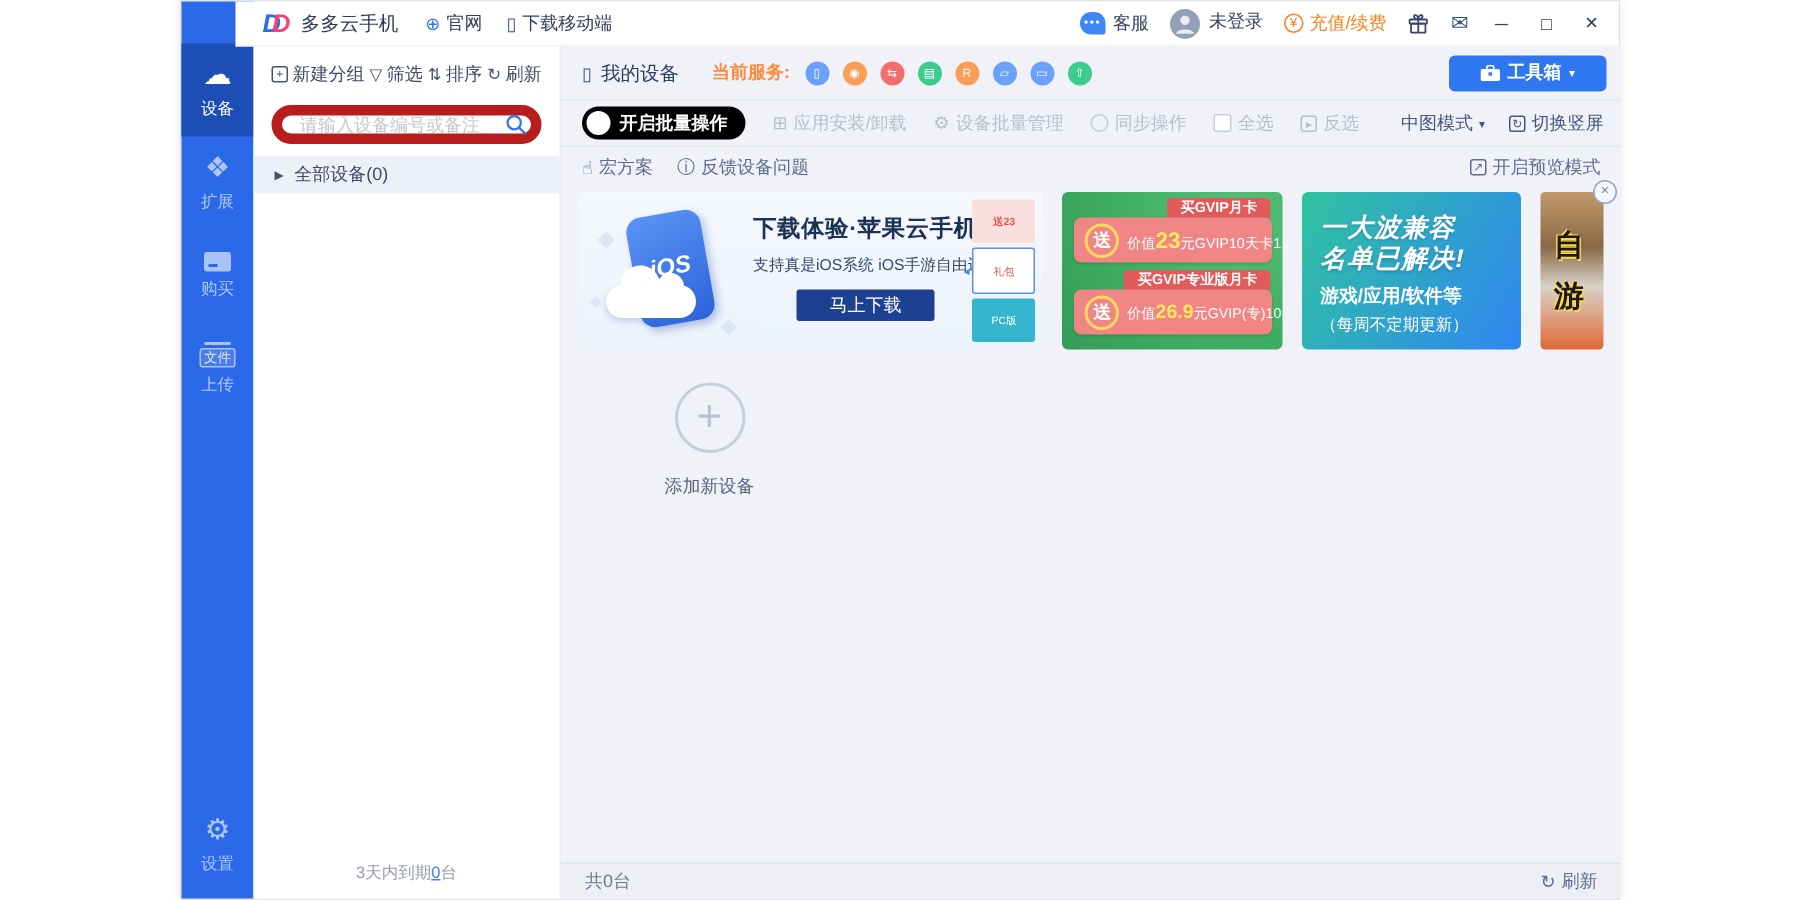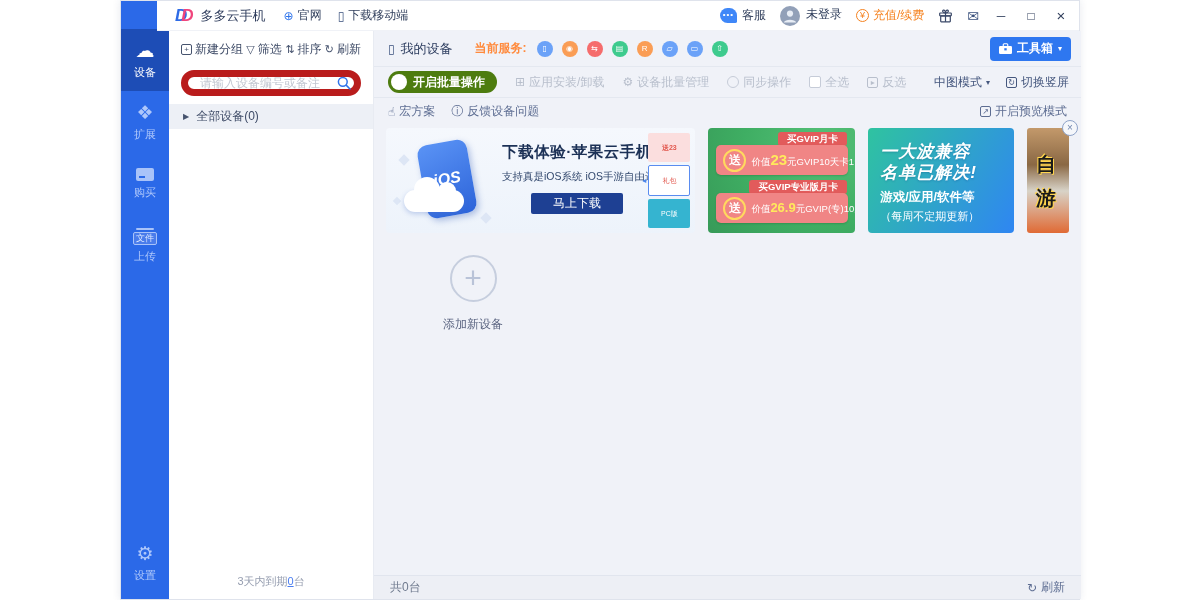--- a/index.html
+++ b/index.html
@@ -70,26 +70,26 @@
   .main{position:absolute;left:253px;top:30px;width:707px;bottom:0;background:#f0f2f8;overflow:hidden;}
   .m-header{height:36px;display:flex;align-items:center;padding:0 10px 0 14px;
     border-bottom:1px solid #e4e8f0;font-size:13px;color:#2e3e60;}
   .m-title{margin-left:6px;}
   .svc-label{margin-left:22px;color:#ff8a3c;font-weight:bold;font-size:12px;}
   .svc-icons{display:flex;gap:9px;margin-left:10px;}
   .svc{width:16px;height:16px;border-radius:50%;color:#fff;font-size:8px;line-height:16px;
     text-align:center;cursor:pointer;}
   .toolbox-btn{margin-left:auto;height:24px;background:#2e77f0;border:none;border-radius:4px;
     color:#fff;font-size:12px;font-weight:bold;display:flex;align-items:center;gap:5px;
-    padding:0 9px;cursor:pointer;font-family:inherit;}
+    padding:0 21px;cursor:pointer;font-family:inherit;}
   .toolbox-caret{font-size:8px;}
 
   .m-toolbar{height:31px;display:flex;align-items:center;padding:0 12px 0 14px;gap:18px;
     border-bottom:1px solid #e4e8f0;font-size:12px;}
-  .toggle-pill{display:flex;align-items:center;height:22px;background:#4d7c0f;border-radius:11px;
+  .toggle-pill{display:flex;align-items:center;height:22px;background:#000000;border-radius:11px;
     padding:0 12px 0 3px;color:#fff;font-weight:bold;cursor:pointer;gap:6px;}
   .toggle-dot{width:16px;height:16px;background:#fff;border-radius:50%;}
   .tb-dis{display:flex;align-items:center;gap:4px;color:#b8bfcc;cursor:pointer;}
   .tb-dis .circ{width:12px;height:12px;border:1px solid #c6ccd8;border-radius:50%;}
   .tb-dis .box{width:12px;height:12px;border:1px solid #c6ccd8;border-radius:2px;background:#fff;}
   .m-tb-right{margin-left:auto;display:flex;align-items:center;gap:16px;color:#45577e;text-align:center;}
   .vm{display:flex;align-items:center;gap:4px;cursor:pointer;}
 
   .m-macro{height:27px;display:flex;align-items:center;padding:0 14px;gap:16px;
     font-size:12px;color:#5d6d92;}

